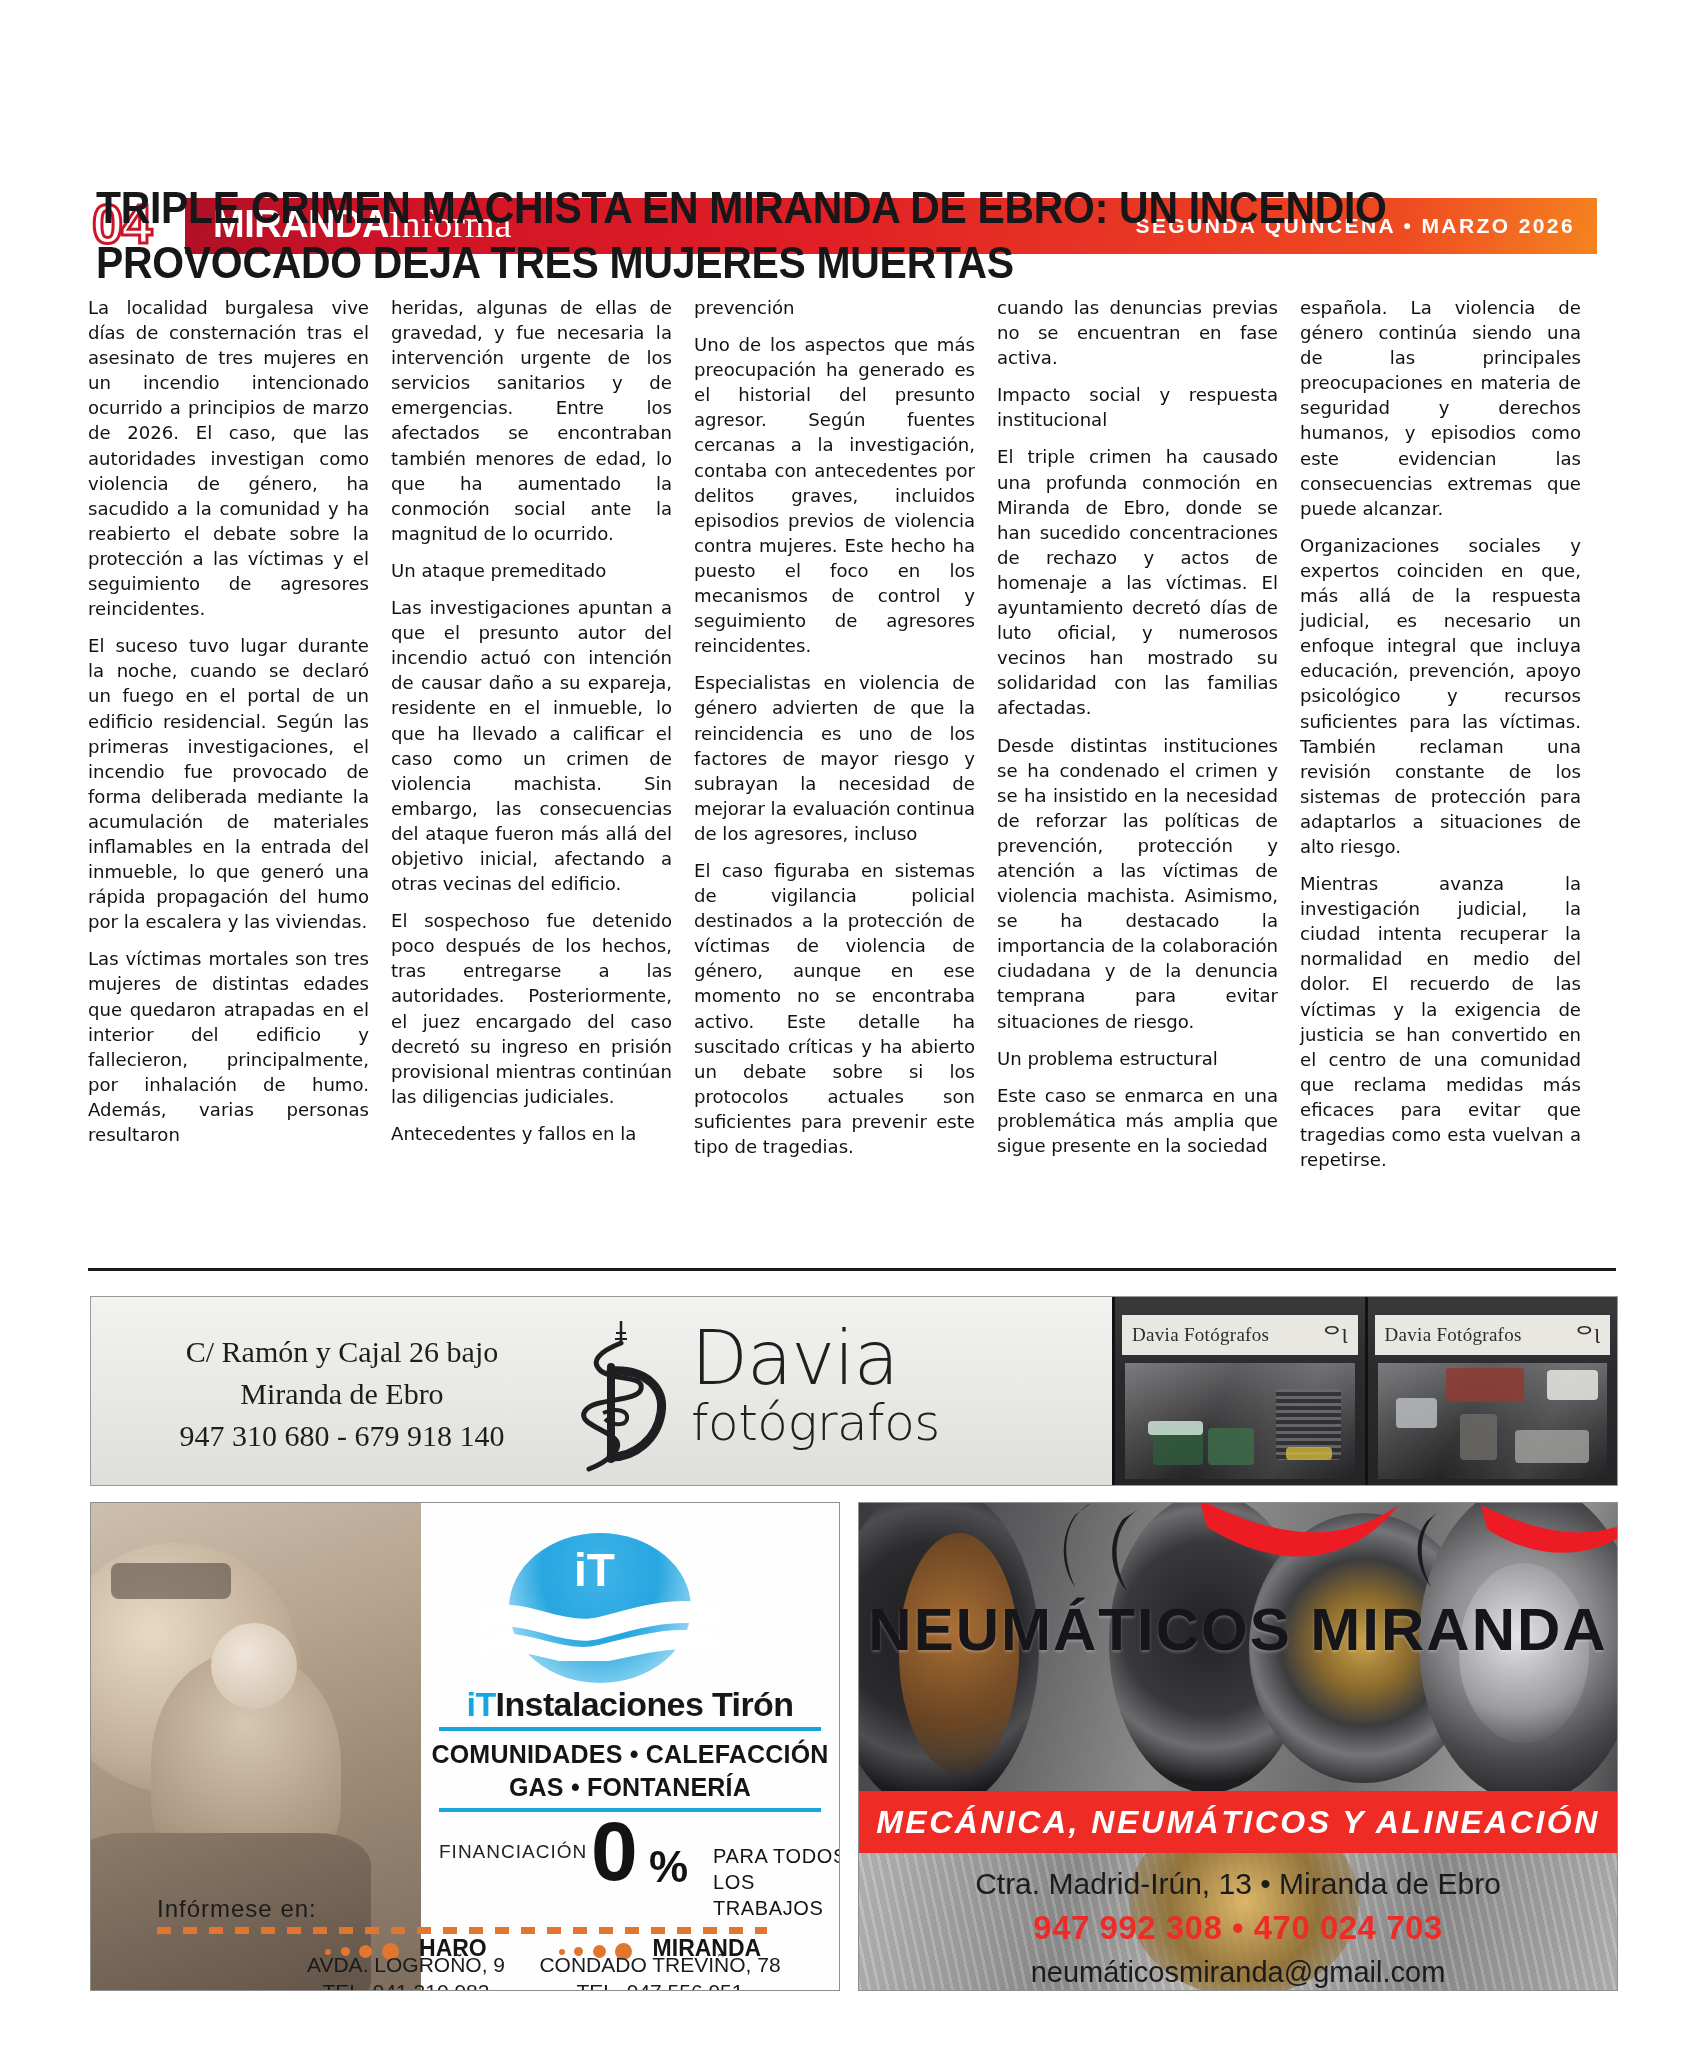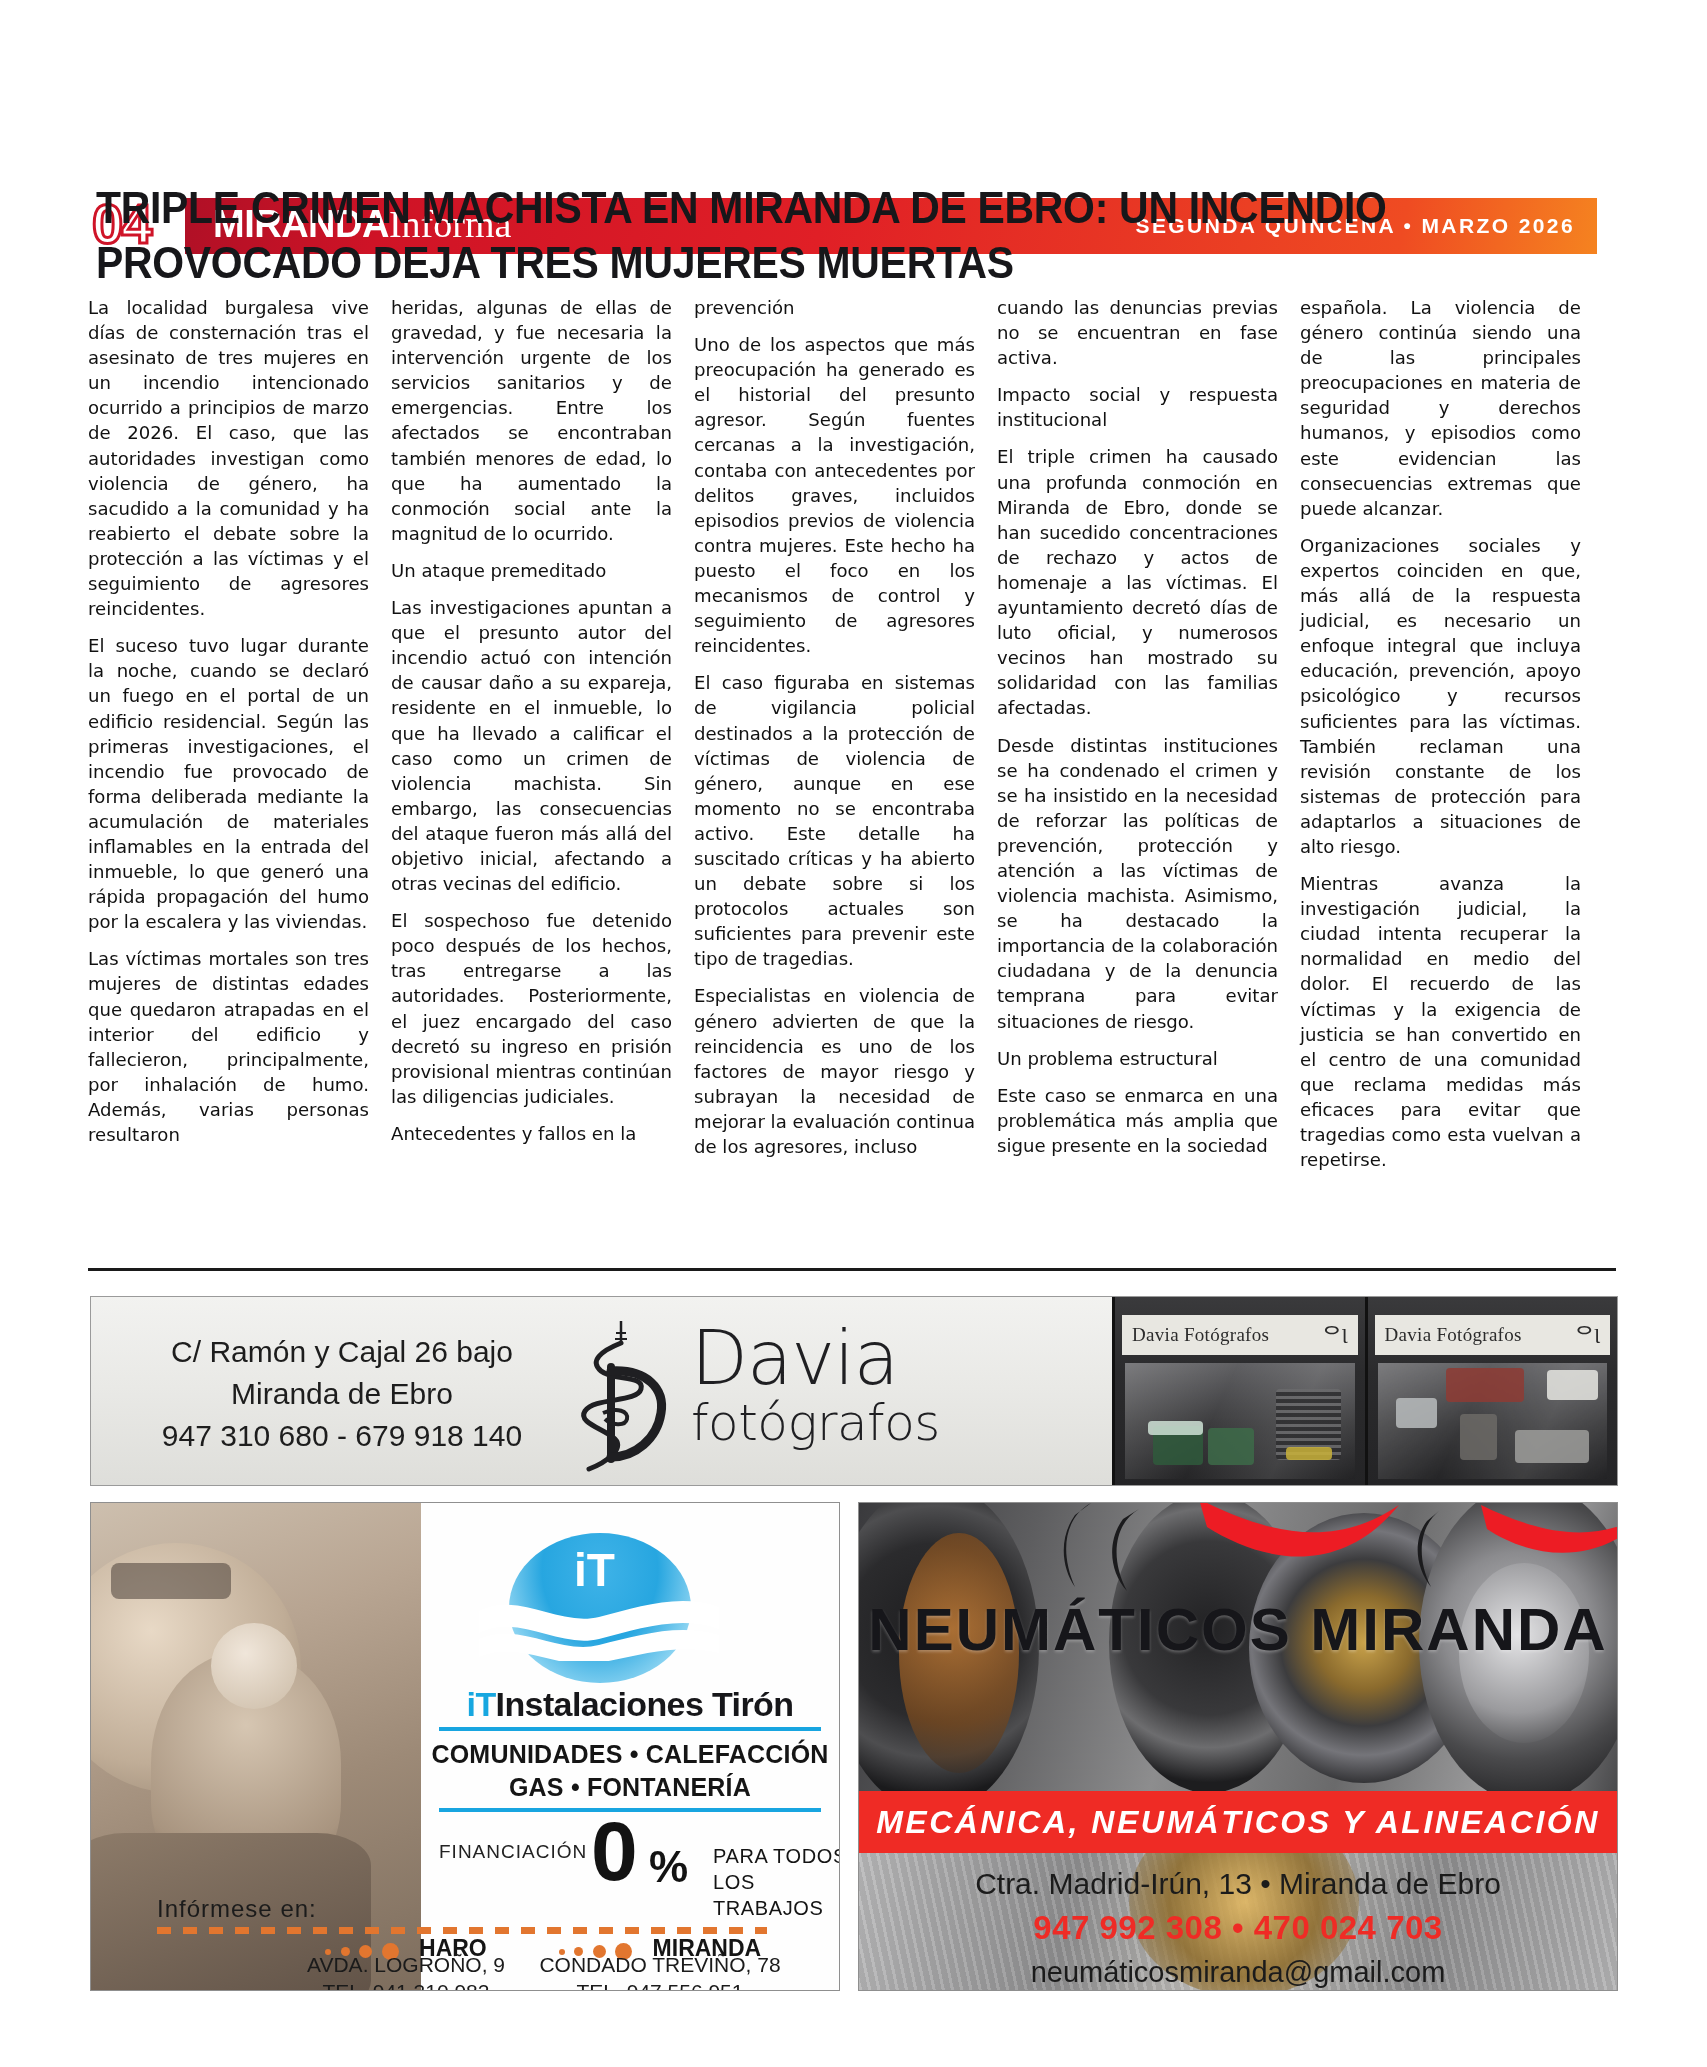--- a/index.html
+++ b/index.html
@@ -63,21 +63,21 @@
 
   
   .ad-davia{
     position:absolute;left:90px;top:1296px;width:1526px;height:188px;
     border:1px solid #9a9a9a;
     background:linear-gradient(180deg,#f2f2f0 0%,#e9e9e6 48%,#dededa 100%);
     overflow:hidden;
   }
   .davia-addr{
     position:absolute;left:36px;top:34px;width:430px;text-align:center;
-    font-family:Liberation Sans, sans-serif;font-size:30px;line-height:42px;color:#1d1d1d;
+    font-family:Liberation Serif, serif;font-size:30px;line-height:42px;color:#1d1d1d;
   }
   .davia-logo{position:absolute;left:470px;top:20px;width:120px;height:158px;}
   .davia-word{position:absolute;left:600px;top:24px;width:360px;}
   .davia-word .w1{
     font-family:"DejaVu Sans","Liberation Sans",sans-serif;font-weight:300;
     font-size:74px;line-height:74px;color:#1f1f22;letter-spacing:-1px;
   }
   .davia-word .w2{
     font-family:"DejaVu Sans","Liberation Sans",sans-serif;font-weight:300;
     font-size:50px;line-height:56px;color:#1f1f22;letter-spacing:-0.5px;
@@ -206,22 +206,22 @@
     <div class="col">
         <p>heridas, algunas de ellas de gravedad, y fue necesaria la intervención urgente de los servicios sanitarios y de emergencias. Entre los afectados se encontraban también menores de edad, lo que ha aumentado la conmoción social ante la magnitud de lo ocurrido.</p>
         <p>Un ataque premeditado</p>
         <p>Las investigaciones apuntan a que el presunto autor del incendio actuó con intención de causar daño a su expareja, residente en el inmueble, lo que ha llevado a calificar el caso como un crimen de violencia machista. Sin embargo, las consecuencias del ataque fueron más allá del objetivo inicial, afectando a otras vecinas del edificio.</p>
         <p>El sospechoso fue detenido poco después de los hechos, tras entregarse a las autoridades. Posteriormente, el juez encargado del caso decretó su ingreso en prisión provisional mientras continúan las diligencias judiciales.</p>
         <p>Antecedentes y fallos en la</p>
       </div>
     <div class="col">
         <p>prevención</p>
         <p>Uno de los aspectos que más preocupación ha generado es el historial del presunto agresor. Según fuentes cercanas a la investigación, contaba con antecedentes por delitos graves, incluidos episodios previos de violencia contra mujeres. Este hecho ha puesto el foco en los mecanismos de control y seguimiento de agresores reincidentes.</p>
+        <p>Especialistas en violencia de género advierten de que la reincidencia es uno de los factores de mayor riesgo y subrayan la necesidad de mejorar la evaluación continua de los agresores, incluso</p>
         <p>El caso figuraba en sistemas de vigilancia policial destinados a la protección de víctimas de violencia de género, aunque en ese momento no se encontraba activo. Este detalle ha suscitado críticas y ha abierto un debate sobre si los protocolos actuales son suficientes para prevenir este tipo de tragedias.</p>
-        <p>Especialistas en violencia de género advierten de que la reincidencia es uno de los factores de mayor riesgo y subrayan la necesidad de mejorar la evaluación continua de los agresores, incluso</p>
       </div>
     <div class="col">
         <p>cuando las denuncias previas no se encuentran en fase activa.</p>
         <p>Impacto social y respuesta institucional</p>
         <p>El triple crimen ha causado una profunda conmoción en Miranda de Ebro, donde se han sucedido concentraciones de rechazo y actos de homenaje a las víctimas. El ayuntamiento decretó días de luto oficial, y numerosos vecinos han mostrado su solidaridad con las familias afectadas.</p>
         <p>Desde distintas instituciones se ha condenado el crimen y se ha insistido en la necesidad de reforzar las políticas de prevención, protección y atención a las víctimas de violencia machista. Asimismo, se ha destacado la importancia de la colaboración ciudadana y de la denuncia temprana para evitar situaciones de riesgo.</p>
         <p>Un problema estructural</p>
         <p>Este caso se enmarca en una problemática más amplia que sigue presente en la sociedad</p>
       </div>
     <div class="col">

